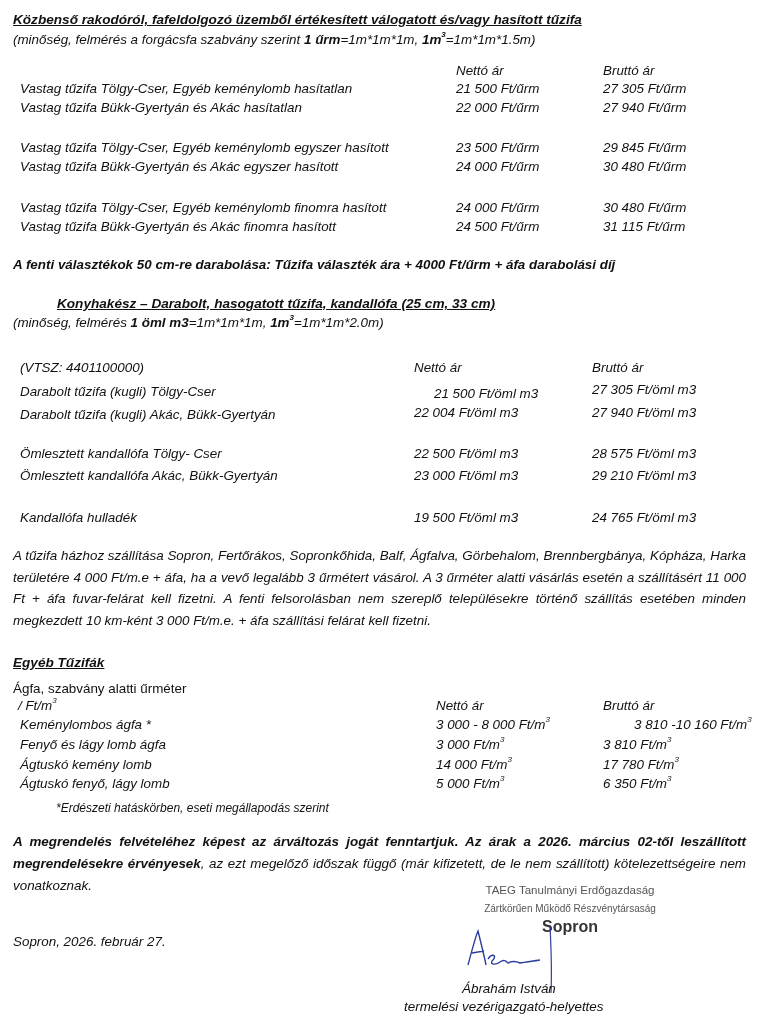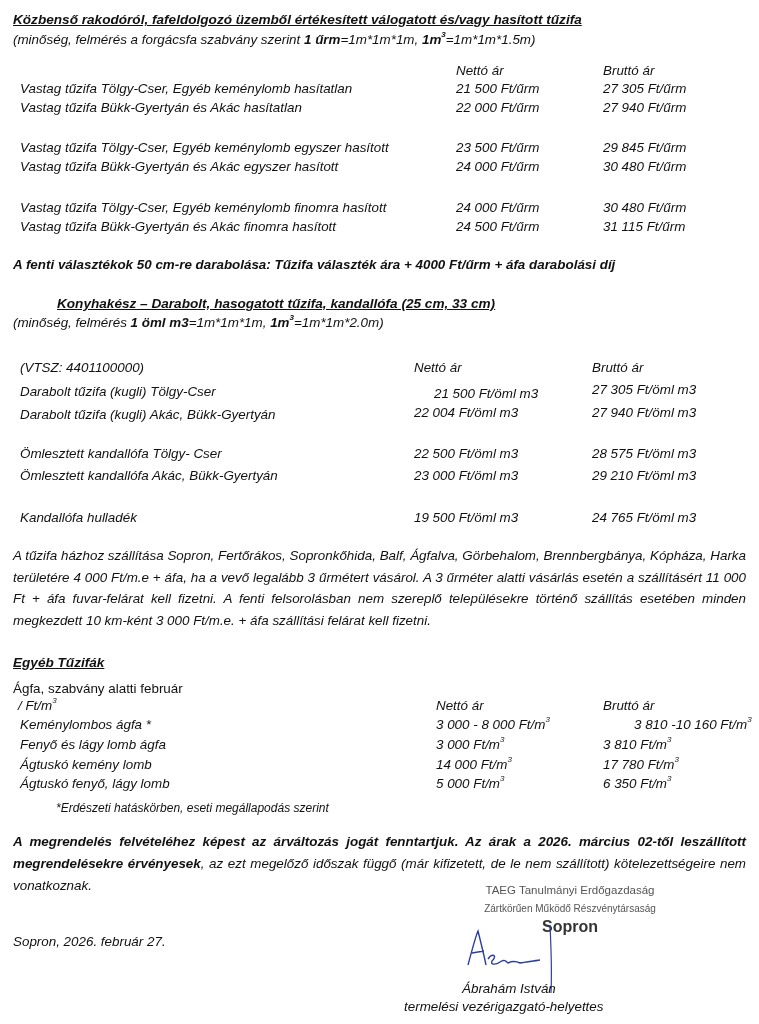--- a/index.html
+++ b/index.html
@@ -85,21 +85,21 @@
   <div class="row" style="left:592px; top:468px;">29 210 Ft/öml m3</div>
 
   <div class="row" style="left:20px; top:510px;">Kandallófa hulladék</div>
   <div class="row" style="left:414px; top:510px;">19 500 Ft/öml m3</div>
   <div class="row" style="left:592px; top:510px;">24 765 Ft/öml m3</div>
 </div>
 
 <div class="para" style="top:545px;">A tűzifa házhoz szállítása Sopron, Fertőrákos, Sopronkőhida, Balf, Ágfalva, Görbehalom, Brennbergbánya, Kópháza, Harka területére 4 000 Ft/m.e + áfa, ha a vevő legalább 3 űrmétert vásárol. A 3 űrméter alatti vásárlás esetén a szállításért 11 000 Ft + áfa fuvar-felárat kell fizetni. A fenti felsorolásban nem szereplő településekre történő szállítás esetében minden megkezdett 10 km-ként 3 000 Ft/m.e. + áfa szállítási felárat kell fizetni.</div>
 
 <div class="abs sec-title" style="left:13px; top:655px;">Egyéb Tűzifák</div>
-<div class="abs" style="left:13px; top:681px;">Ágfa, szabvány alatti február</div>
+<div class="abs" style="left:13px; top:681px;">Ágfa, szabvány alatti űrméter</div>
 <div class="row" style="left:18px; top:698px;"><span>/ Ft/m</span><sup>3</sup></div>
 <div class="row" style="left:436px; top:698px;">Nettó ár</div>
 <div class="row" style="left:603px; top:698px;">Bruttó ár</div>
 
 <div>
   <div class="row" style="left:20px; top:717px;">Keménylombos ágfa *</div>
   <div class="row" style="left:436px; top:717px;"><span>3 000 - 8 000 Ft/m</span><sup>3</sup></div>
   <div class="row" style="left:634px; top:717px;text-align:center;"><span>3 810 -10 160 Ft/m</span><sup>3</sup></div>
 
   <div class="row" style="left:20px; top:737px;">Fenyő és lágy lomb ágfa</div>

